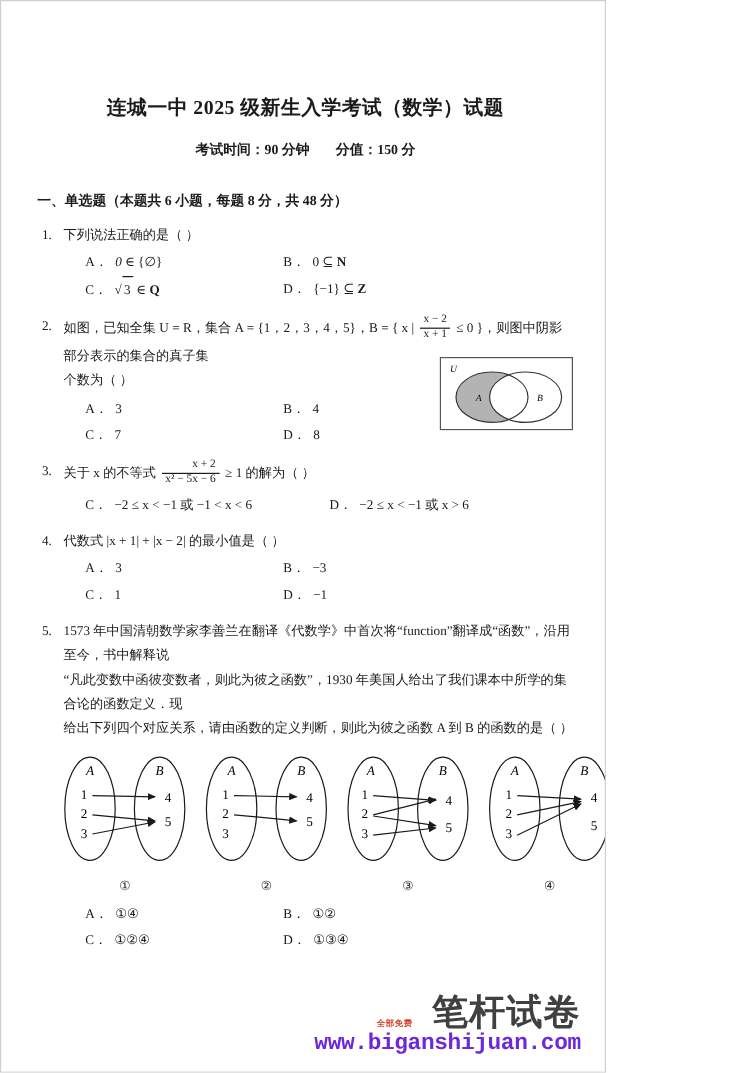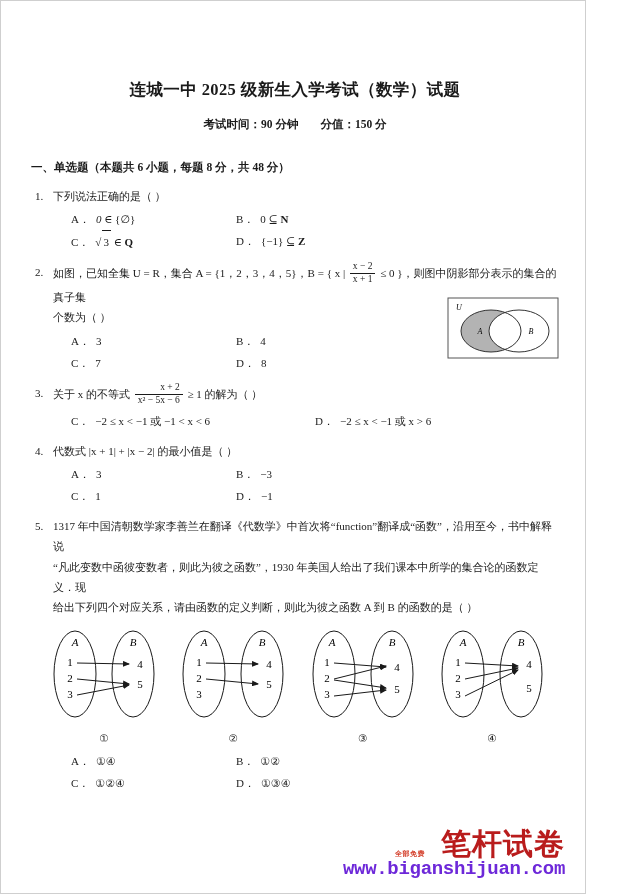--- a/index.html
+++ b/index.html
@@ -6,21 +6,21 @@
     margin: 0;
     padding: 0;
     background: #ffffff;
   }
   body {
     font-family: "Liberation Serif", "DejaVu Serif", serif;
     color: #1a1a1a;
   }
   #page {
     position: relative;
-    width: 586px;
+    width: 505px;
     height: 894px;
     background: #fff;
     border: 1px solid #cfcfcf;
     box-sizing: border-box;
     overflow: hidden;
   }
   .inner {
     padding: 78px 26px 0 30px;
   }
   
@@ -128,21 +128,21 @@
     position: absolute;
     right: 20px;
     bottom: 14px;
     text-align: right;
     line-height: 1;
   }
   .wm-cn {
     font-family: "Liberation Sans", sans-serif;
     font-size: 30px;
     font-weight: bold;
-    color: #b91c1c;
+    color: #404040;
     letter-spacing: 1px;
     text-align: right;
   }
   .wm-url {
     font-family: "Liberation Mono", "DejaVu Sans Mono", monospace;
     font-size: 19px;
     font-weight: bold;
     color: #6d28d9;
     letter-spacing: -0.3px;
     margin-top: 1px;
@@ -256,21 +256,21 @@
           </div>
           <div class="opt">
             <span class="opt-lbl">D．</span><span>−1</span>
           </div>
         </div>
       </div>
     </div>
 
     <div class="q">
       <span class="q-num">5.</span>
-      <span class="q-stem">1317 年中国清朝数学家李善兰在翻译《代数学》中首次将“function”翻译成“函数”，沿用至今，书中解释说</span>
+      <span class="q-stem">1573 年中国清朝数学家李善兰在翻译《代数学》中首次将“function”翻译成“函数”，沿用至今，书中解释说</span>
       <span class="q-cont">“凡此变数中函彼变数者，则此为彼之函数”，1930 年美国人给出了我们课本中所学的集合论的函数定义．现</span>
       <span class="q-cont">给出下列四个对应关系，请由函数的定义判断，则此为彼之函数 A 到 B 的函数的是（        ）</span>
 
       <div class="maps">
 
         <div class="map-cell">
           <svg width="118" height="96" viewBox="0 0 118 96">
             <ellipse cx="30" cy="48" rx="21" ry="43" fill="none" stroke="#1a1a1a" stroke-width="1"></ellipse>
             <ellipse cx="88" cy="48" rx="21" ry="43" fill="none" stroke="#1a1a1a" stroke-width="1"></ellipse>
             <text x="30" y="20" font-size="11" font-style="italic" text-anchor="middle" font-family="Liberation Serif, serif">A</text>

